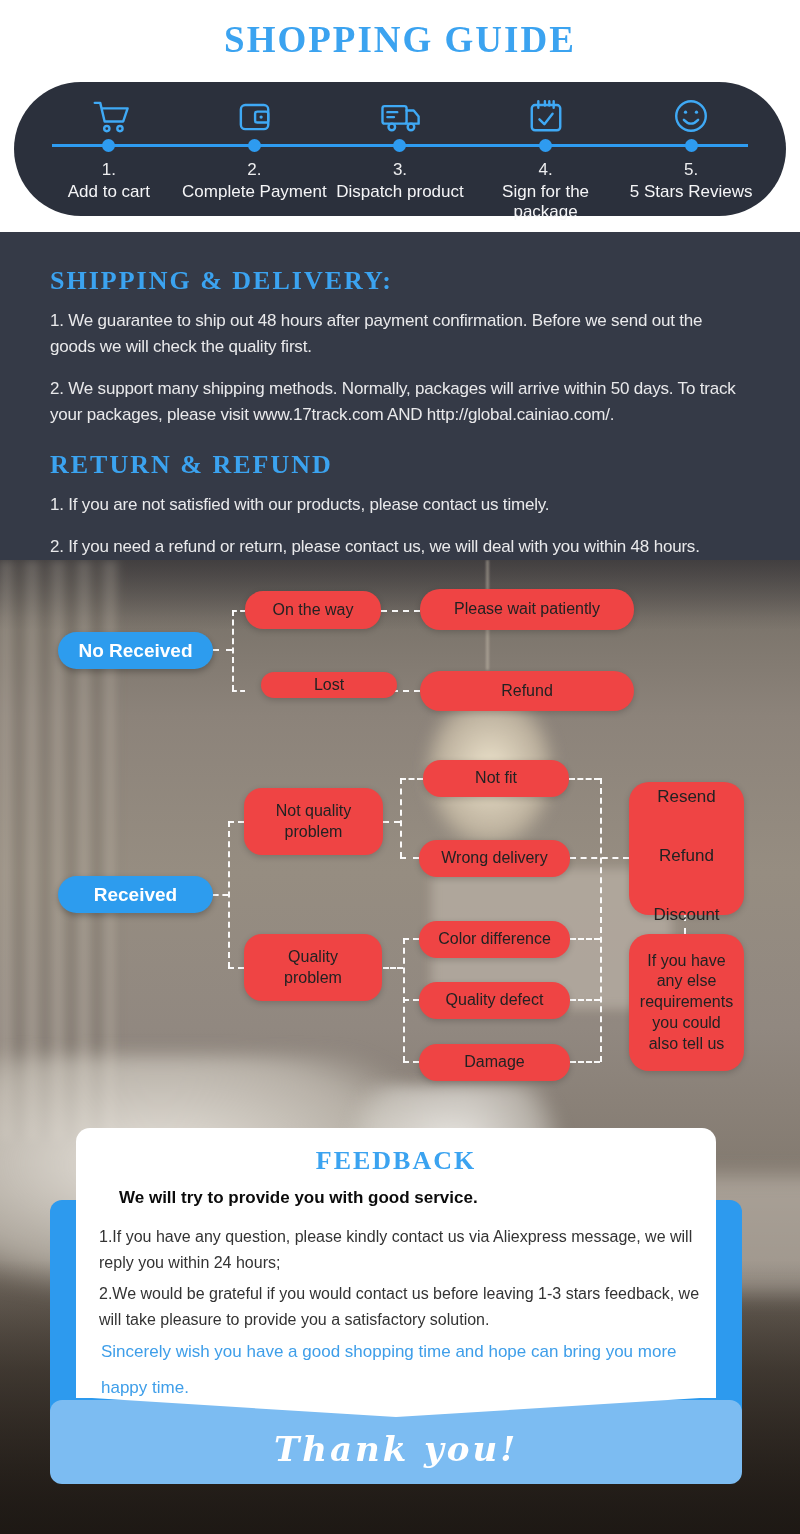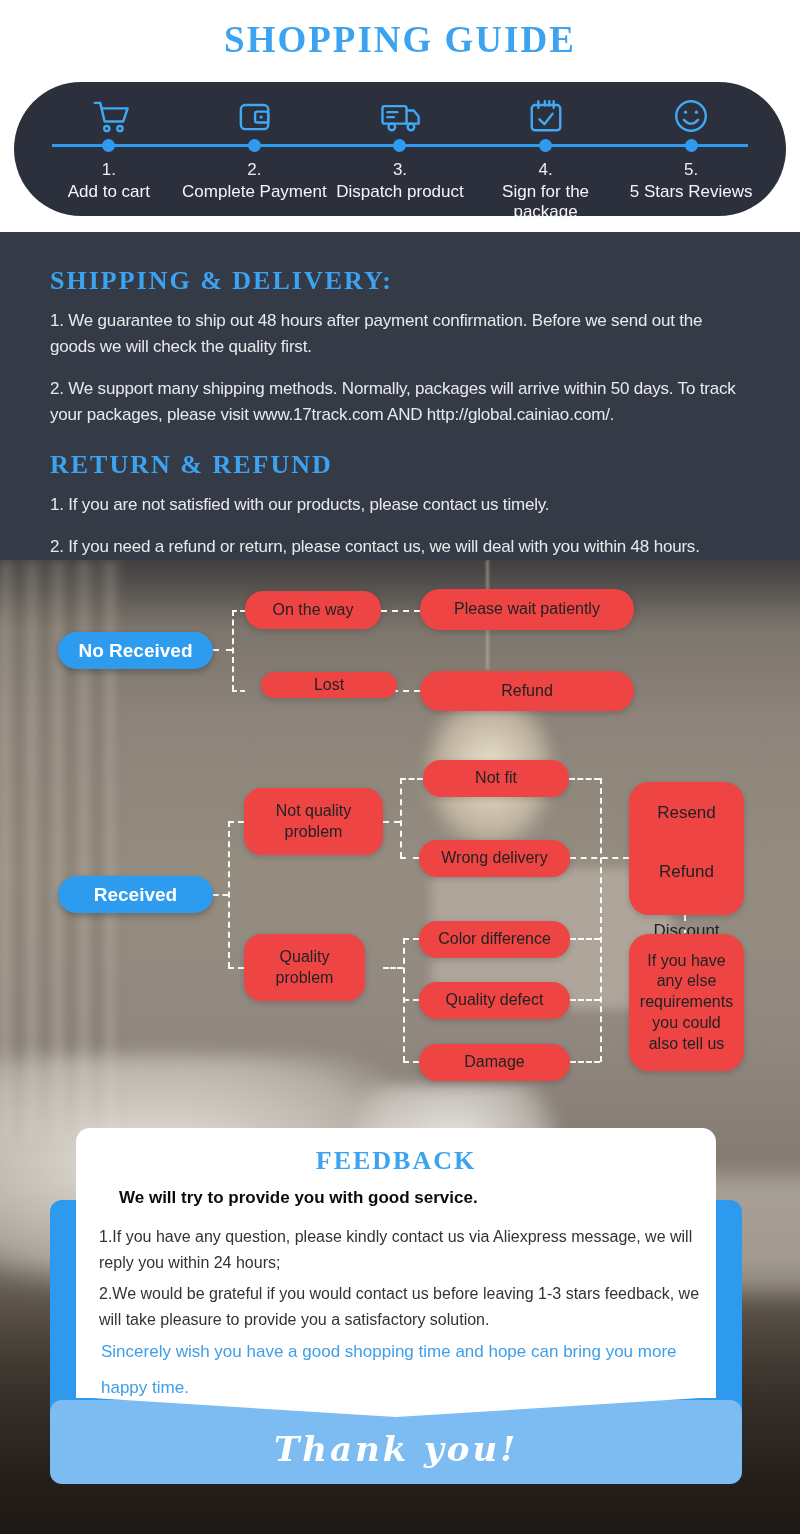--- a/index.html
+++ b/index.html
@@ -56,21 +56,21 @@
     background:linear-gradient(180deg,rgba(48,40,33,0) 0,rgba(40,33,27,.55) 40%,rgba(26,21,17,.8) 100%);}
 
   
   .fbox,.fpill{position:absolute;display:flex;align-items:center;justify-content:center;
     text-align:center;z-index:2;box-sizing:border-box;}
   .fbox{background:#ef4444;color:#222;font-size:16px;border-radius:18px;
         box-shadow:0 2px 6px rgba(0,0,0,.18);line-height:1.3;}
   .fbox.big{border-radius:20px;}
   .fpill{background:#2D9CEE;color:#fff;font-weight:700;font-size:19px;border-radius:19px;
          box-shadow:0 3px 6px rgba(0,0,0,.25);}
-  .fcol{flex-direction:column;justify-content:space-around;padding:20px 6px;font-size:17px;gap:37px;}
+  .fcol{flex-direction:column;justify-content:space-around;padding:4px 6px;font-size:17px;gap:37px;}
   .hd{position:absolute;border-top:2px dashed rgba(255,255,255,.95);z-index:1;}
   .vd{position:absolute;border-left:2px dashed rgba(255,255,255,.95);z-index:1;}
 
   
   .rails{position:absolute;left:50px;top:1200px;width:692px;height:240px;background:#2D9AEE;
          border-radius:12px;z-index:3;}
   .ty-banner{position:absolute;left:50px;top:1400px;width:692px;height:84px;background:#7CBCF2;
          border-radius:12px;z-index:4;display:flex;align-items:center;justify-content:center;}
   .ty-text{font-family:"DejaVu Serif",serif;font-style:italic;font-weight:700;font-size:34px;
          color:#fff;letter-spacing:3px;padding-top:14px;text-align:center;}
@@ -223,21 +223,21 @@
 
   <div class="fbox" style="left:423px;top:760px;width:146px;height:37px">Not fit</div>
   <div class="fbox" style="left:244px;top:788px;width:139px;height:67px;padding:0 14px">Not quality problem</div>
   <div class="fbox" style="left:419px;top:840px;width:151px;height:37px">Wrong delivery</div>
   <div class="fbox big fcol" style="left:629px;top:782px;width:115px;height:133px">
     <span>Resend</span>
     <span>Refund</span>
     <span>Discount</span>
   </div>
   <div class="fpill" style="left:58px;top:876px;width:155px;height:37px">Received</div>
-  <div class="fbox" style="left:244px;top:934px;width:121px;height:67px;padding:0 14px">Quality problem</div>
+  <div class="fbox" style="left:244px;top:934px;width:138px;height:67px;padding:0 14px">Quality problem</div>
   <div class="fbox" style="left:419px;top:921px;width:151px;height:37px">Color difference</div>
   <div class="fbox" style="left:419px;top:982px;width:151px;height:37px">Quality defect</div>
   <div class="fbox" style="left:419px;top:1044px;width:151px;height:37px">Damage</div>
   <div class="fbox big" style="left:629px;top:934px;width:115px;height:137px;padding:6px 8px">If you have any else requirements you could also tell us</div>
 
   <div class="rails"></div>
   <div class="ty-banner">
     <span class="ty-text">Thank you!</span>
   </div>
   <div class="card">

